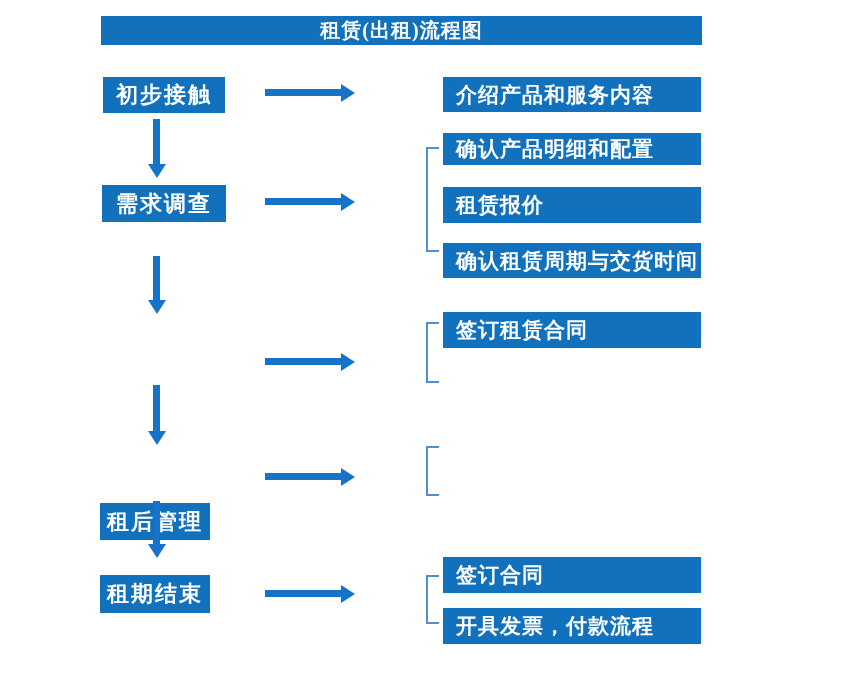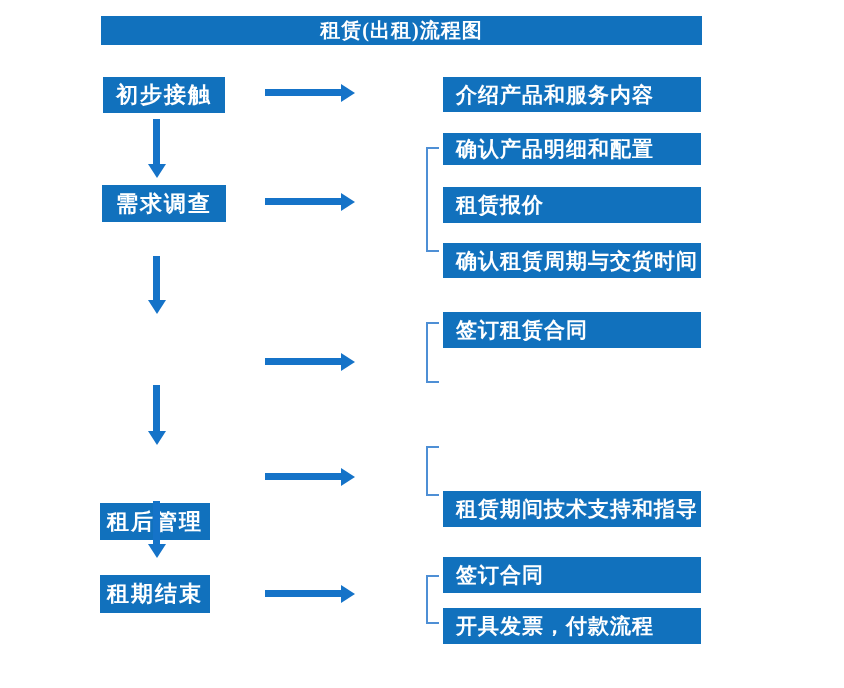--- a/index.html
+++ b/index.html
@@ -126,17 +126,16 @@
   <div class="bracket" style="top:147px; height:105px;"></div>
   <div class="bracket" style="top:322px; height:61px;"></div>
   <div class="bracket" style="top:446px; height:50px;"></div>
   <div class="bracket" style="top:575px; height:49px;"></div>
 
   <div class="detail-box" style="top:77px;  height:35px;">介绍产品和服务内容</div>
   <div class="detail-box" style="top:133px; height:32px;">确认产品明细和配置</div>
   <div class="detail-box" style="top:187px; height:36px;">租赁报价</div>
   <div class="detail-box" style="top:243px; height:35px;">确认租赁周期与交货时间</div>
   <div class="detail-box" style="top:312px; height:36px;">签订租赁合同</div>
-  <div class="detail-box" style="top:491px; height:36px;">租赁期间技术支持和指导</div>
   <div class="detail-box" style="top:557px; height:36px;">签订合同</div>
   <div class="detail-box" style="top:608px; height:36px;">开具发票，付款流程</div>
 
 </div>
 
 </body></html>

